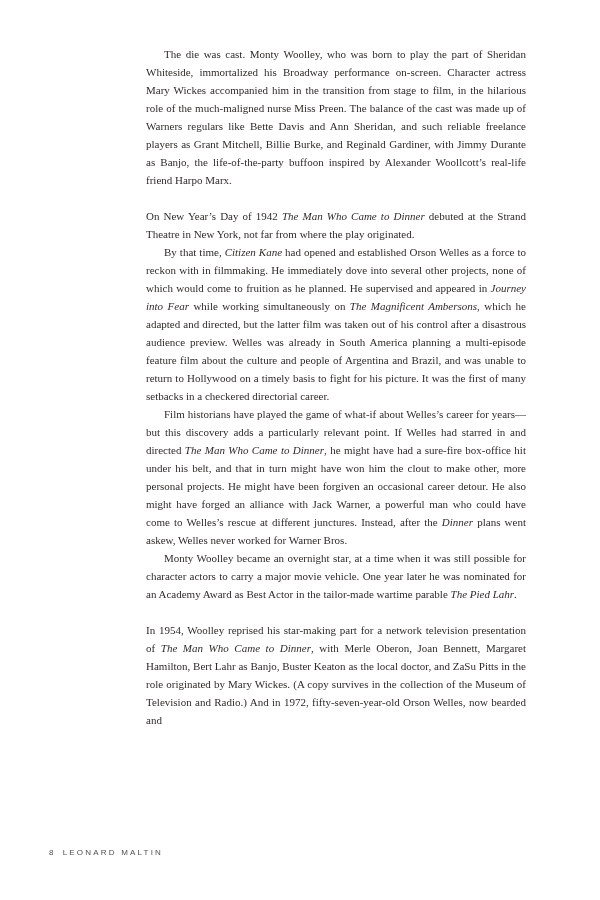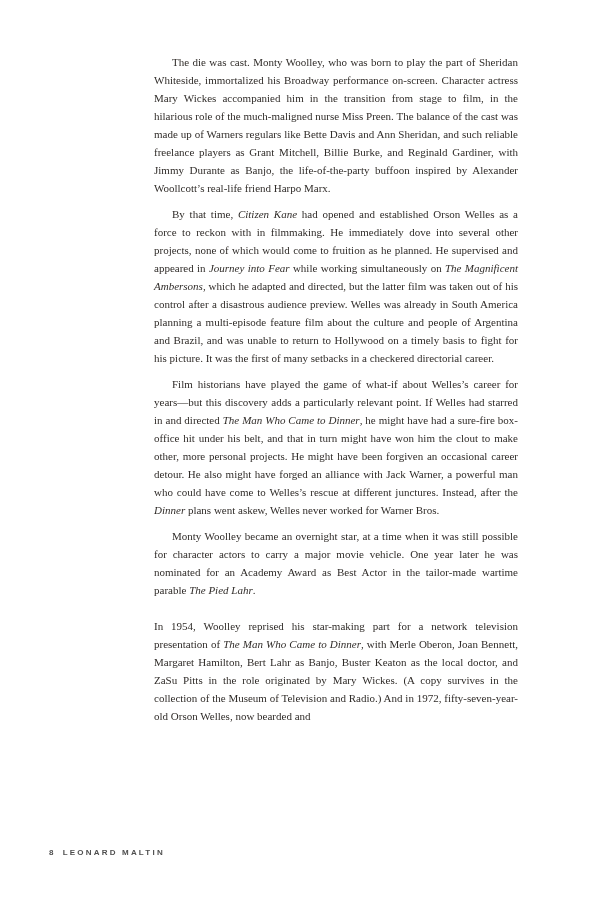--- a/index.html
+++ b/index.html
@@ -22,45 +22,45 @@
   .text-block{
     position:absolute;
     left:146px;top:45px;width:380px;
     font-size:11px;
     line-height:18px;
     color:var(--body-text);
     text-align:justify;
     hyphens:none;
   }
   .text-block p{
-    margin:8px;
+    margin:0;
     padding:0;
   }
   .text-block p.indent{text-indent:18px;}
   .text-block p.gap{margin-top:18px;}
   .text-block i{font-style:italic;}
   .page-footer{
     position:absolute;
     left:49px;top:848px;
     font-family:"Liberation Sans", sans-serif;
     font-size:8px;
     line-height:10px;
     letter-spacing:2.2px;
     color:var(--footer-text);
     white-space:nowrap;
-    font-weight:bold;
   }
   .page-footer .pagenum{margin-right:7px;}
 </style>
 </head>
 <body>
 
 <div class="page">
   <div class="text-block">
       <p class="indent">The die was cast. Monty Woolley, who was born to play the part of Sheridan Whiteside, immortalized his Broadway performance on-screen. Character actress Mary Wickes accompanied him in the transition from stage to film, in the hilarious role of the much-maligned nurse Miss Preen. The balance of the cast was made up of Warners regulars like Bette Davis and Ann Sheridan, and such reliable freelance players as Grant Mitchell, Billie Burke, and Reginald Gardiner, with Jimmy Durante as Banjo, the life-of-the-party buffoon inspired by Alexander Woollcott’s real-life friend Harpo Marx.</p>
+      <p class="gap">On New Year’s Day of 1942 <i>The Man Who Came to Dinner</i> debuted at the Strand Theatre in New York, not far from where the play originated.</p>
       <p class="indent">By that time, <i>Citizen Kane</i> had opened and established Orson Welles as a force to reckon with in filmmaking. He immediately dove into several other projects, none of which would come to fruition as he planned. He supervised and appeared in <i>Journey into Fear</i> while working simultaneously on <i>The Magnificent Ambersons</i>, which he adapted and directed, but the latter film was taken out of his control after a disastrous audience preview. Welles was already in South America planning a multi-episode feature film about the culture and people of Argentina and Brazil, and was unable to return to Hollywood on a timely basis to fight for his picture. It was the first of many setbacks in a checkered directorial career.</p>
       <p class="indent">Film historians have played the game of what-if about Welles’s career for years—but this discovery adds a particularly relevant point. If Welles had starred in and directed <i>The Man Who Came to Dinner</i>, he might have had a sure-fire box-office hit under his belt, and that in turn might have won him the clout to make other, more personal projects. He might have been forgiven an occasional career detour. He also might have forged an alliance with Jack Warner, a powerful man who could have come to Welles’s rescue at different junctures. Instead, after the <i>Dinner</i> plans went askew, Welles never worked for Warner Bros.</p>
       <p class="indent">Monty Woolley became an overnight star, at a time when it was still possible for character actors to carry a major movie vehicle. One year later he was nominated for an Academy Award as Best Actor in the tailor-made wartime parable <i>The Pied Lahr</i>.</p>
       <p class="gap">In 1954, Woolley reprised his star-making part for a network television presentation of <i>The Man Who Came to Dinner</i>, with Merle Oberon, Joan Bennett, Margaret Hamilton, Bert Lahr as Banjo, Buster Keaton as the local doctor, and ZaSu Pitts in the role originated by Mary Wickes. (A copy survives in the collection of the Museum of Television and Radio.) And in 1972, fifty-seven-year-old Orson Welles, now bearded and</p>
     </div>
   <div class="page-footer">
     <span class="pagenum">8</span><span>LEONARD MALTIN</span>
   </div>
 </div>
 

